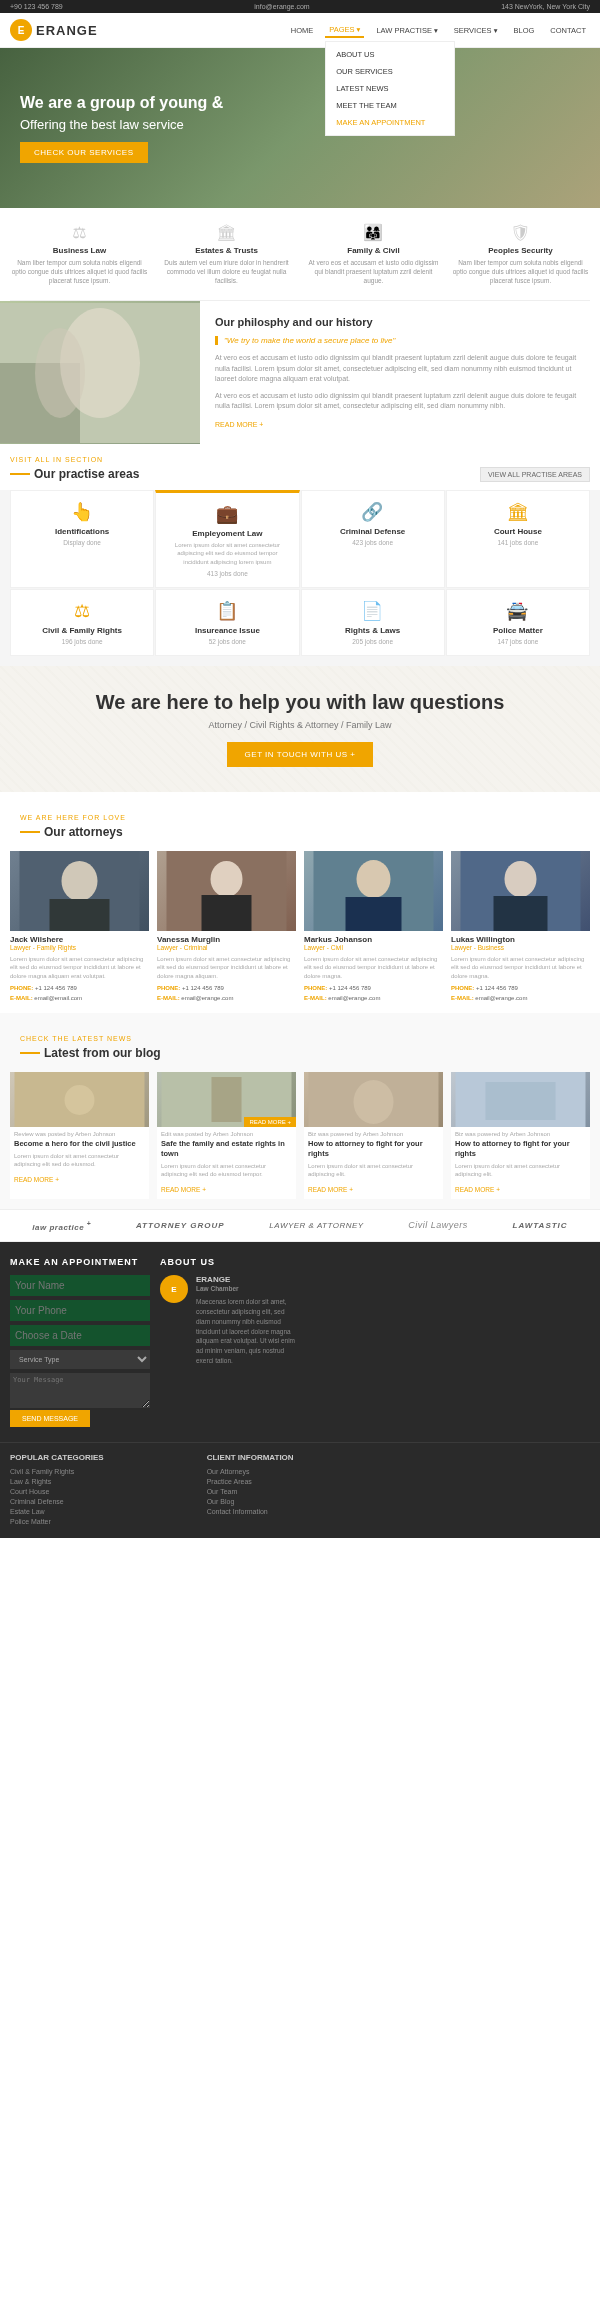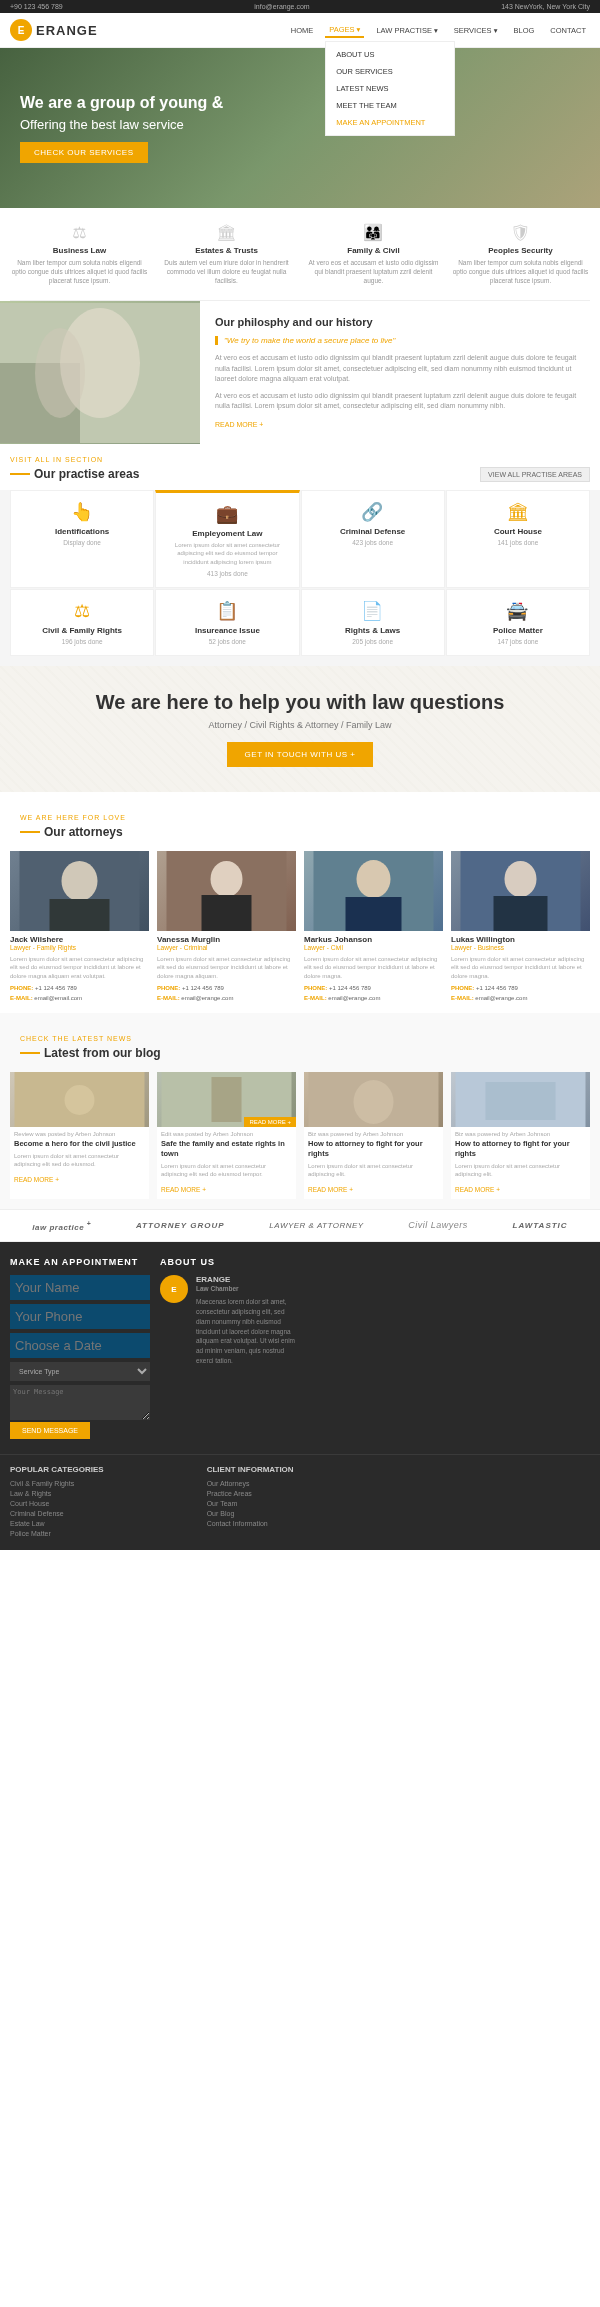--- a/index.html
+++ b/index.html
@@ -95,21 +95,21 @@
     .blog-read { font-size: 6.5px; color: #f0a500; padding: 0 4px 6px; cursor: pointer; display: inline-block; }
 
     
     .partners { background: #fff; padding: 10px; display: flex; align-items: center; justify-content: space-around; border-top: 1px solid #eee; border-bottom: 1px solid #eee; }
     .partner-logo { font-size: 9px; color: #666; font-style: italic; letter-spacing: 0.5px; }
 
     
     .footer { background: #2a2a2a; color: #aaa; }
     .footer-top { display: grid; grid-template-columns: 1fr 1fr 2fr; gap: 10px; padding: 15px 10px; }
     .footer-widget h4 { font-size: 9px; color: #fff; margin-bottom: 8px; text-transform: uppercase; letter-spacing: 1px; }
-    .footer-form input { width: 100%; background: #0c4a6e; border: none; color: #aaa; padding: 5px; font-size: 13px; margin-bottom: 4px; }
+    .footer-form input { width: 100%; background: #14532d; border: none; color: #aaa; padding: 5px; font-size: 10px; margin-bottom: 4px; }
     .footer-form select { width: 100%; background: #3a3a3a; border: none; color: #aaa; padding: 5px; font-size: 7px; margin-bottom: 4px; }
     .footer-form textarea { width: 100%; background: #3a3a3a; border: none; color: #aaa; padding: 3px; font-size: 7px; height: 35px; margin-bottom: 0; }
     .footer-submit { background: #f0a500; color: #fff; border: none; padding: 5px 12px; font-size: 7px; cursor: pointer; }
     .footer-about { display: flex; gap: 8px; }
     .footer-logo-circle { width: 28px; height: 28px; background: #f0a500; border-radius: 50%; display: flex; align-items: center; justify-content: center; color: #fff; font-size: 8px; font-weight: bold; flex-shrink: 0; }
     .footer-about-text { font-size: 6.5px; color: #888; line-height: 1.5; }
     .footer-bottom { display: grid; grid-template-columns: repeat(3, 1fr); gap: 10px; padding: 10px; border-top: 1px solid #3a3a3a; }
     .footer-col h5 { font-size: 8px; color: #ccc; margin-bottom: 6px; text-transform: uppercase; }
     .footer-col a { display: block; font-size: 7px; color: #888; margin-bottom: 3px; cursor: pointer; }
 

